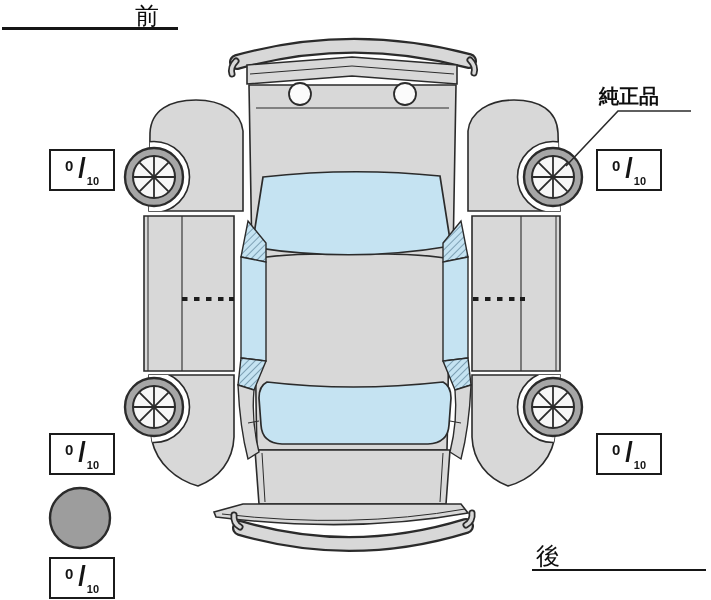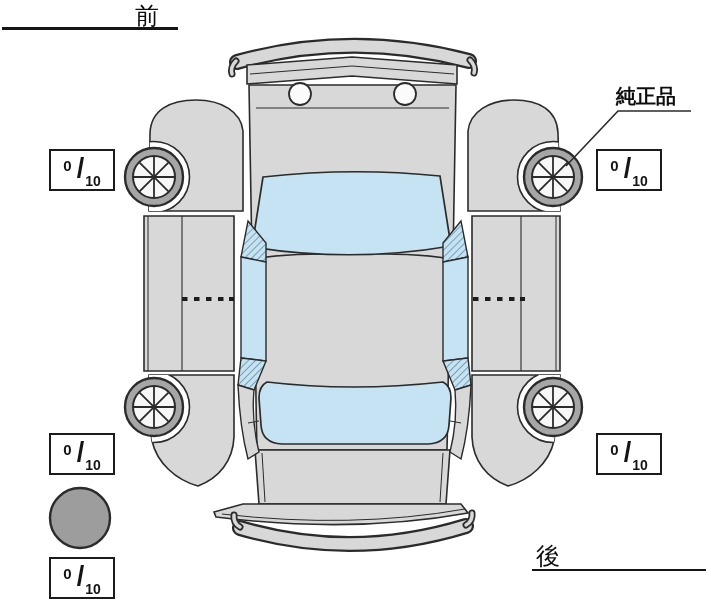--- a/index.html
+++ b/index.html
@@ -5,21 +5,21 @@
   html,body{margin:0;padding:0;background:#ffffff;}
   #stage{position:relative;width:711px;height:600px;background:#fff;overflow:hidden;
          font-family:"Liberation Sans","DejaVu Sans",sans-serif;color:#111;}
   #carsvg{position:absolute;left:0;top:0;}
   .jp-label{position:absolute;color:#0d0d0d;}
   .u-line{position:absolute;background:#161616;}
   .tread-box{position:absolute;width:62px;height:38px;background:#fff;border:2px solid #1b1b1b;
              display:flex;align-items:center;justify-content:center;font-weight:bold;color:#141414;}
   .t-val{font-size:15px;margin:-9px 5px 0 0;}
   .t-slash{font-size:27px;line-height:1;margin-top:-3px;}
-  .t-max{font-size:14px;margin:22px 0 0 1px;}
+  .t-max{font-size:11px;margin:22px 0 0 1px;}
   .genuine{font-weight:bold;font-size:20px;}
   .dir{font-size:24px;}
 </style>
 </head>
 <body>
 
 <div id="stage">
 
   <svg id="carsvg" width="711" height="600" viewBox="0 0 711 600">
     <defs>
@@ -197,21 +197,21 @@
     </g>
 
     <circle cx="80" cy="518" r="30" fill="#9d9d9d" stroke="#2b2b2b" stroke-width="2.4"></circle>
 
     <polyline points="691,111 618,111 566,166" fill="none" stroke="#2b2b2b" stroke-width="1.6"></polyline>
   </svg>
 
   <div class="jp-label dir" style="left:135px;top:0px;">前</div>
   <div class="u-line" style="left:2px;top:27px;width:176px;height:3px;"></div>
 
-  <div class="jp-label genuine" style="left:616px;top:83px;">純正品</div>
+  <div class="jp-label genuine" style="left:599px;top:83px;">純正品</div>
 
   <div class="jp-label dir" style="left:536px;top:540px;">後</div>
   <div class="u-line" style="left:532px;top:569px;width:174px;height:2px;"></div>
 
   <div class="tread-box" style="left:49px;top:149px;">
     <span class="t-val">0</span>
       <span class="t-slash">/</span>
       <span class="t-max">10</span>
   </div>
   <div class="tread-box" style="left:596px;top:149px;">

